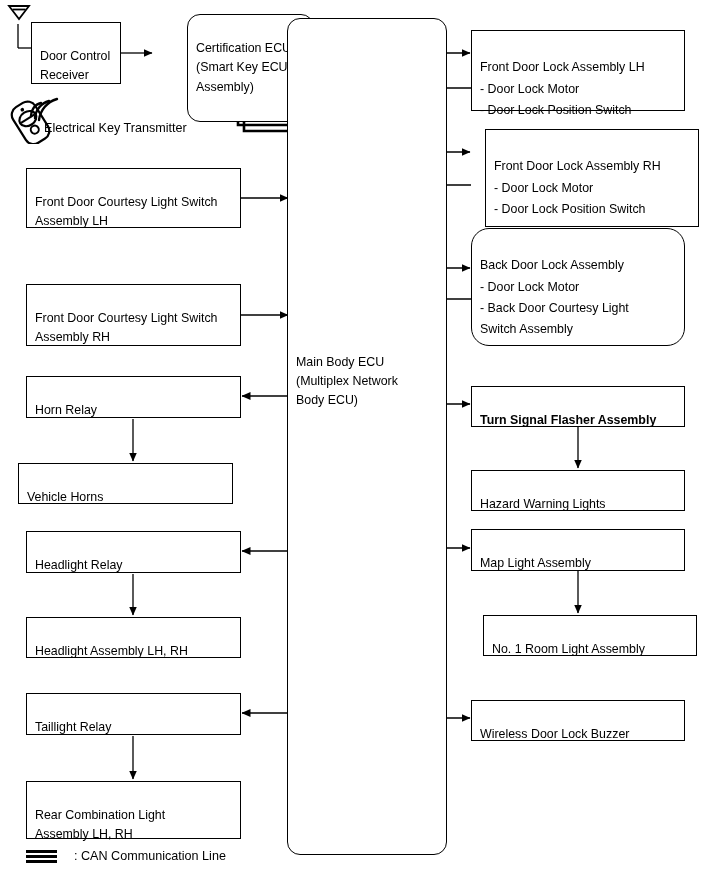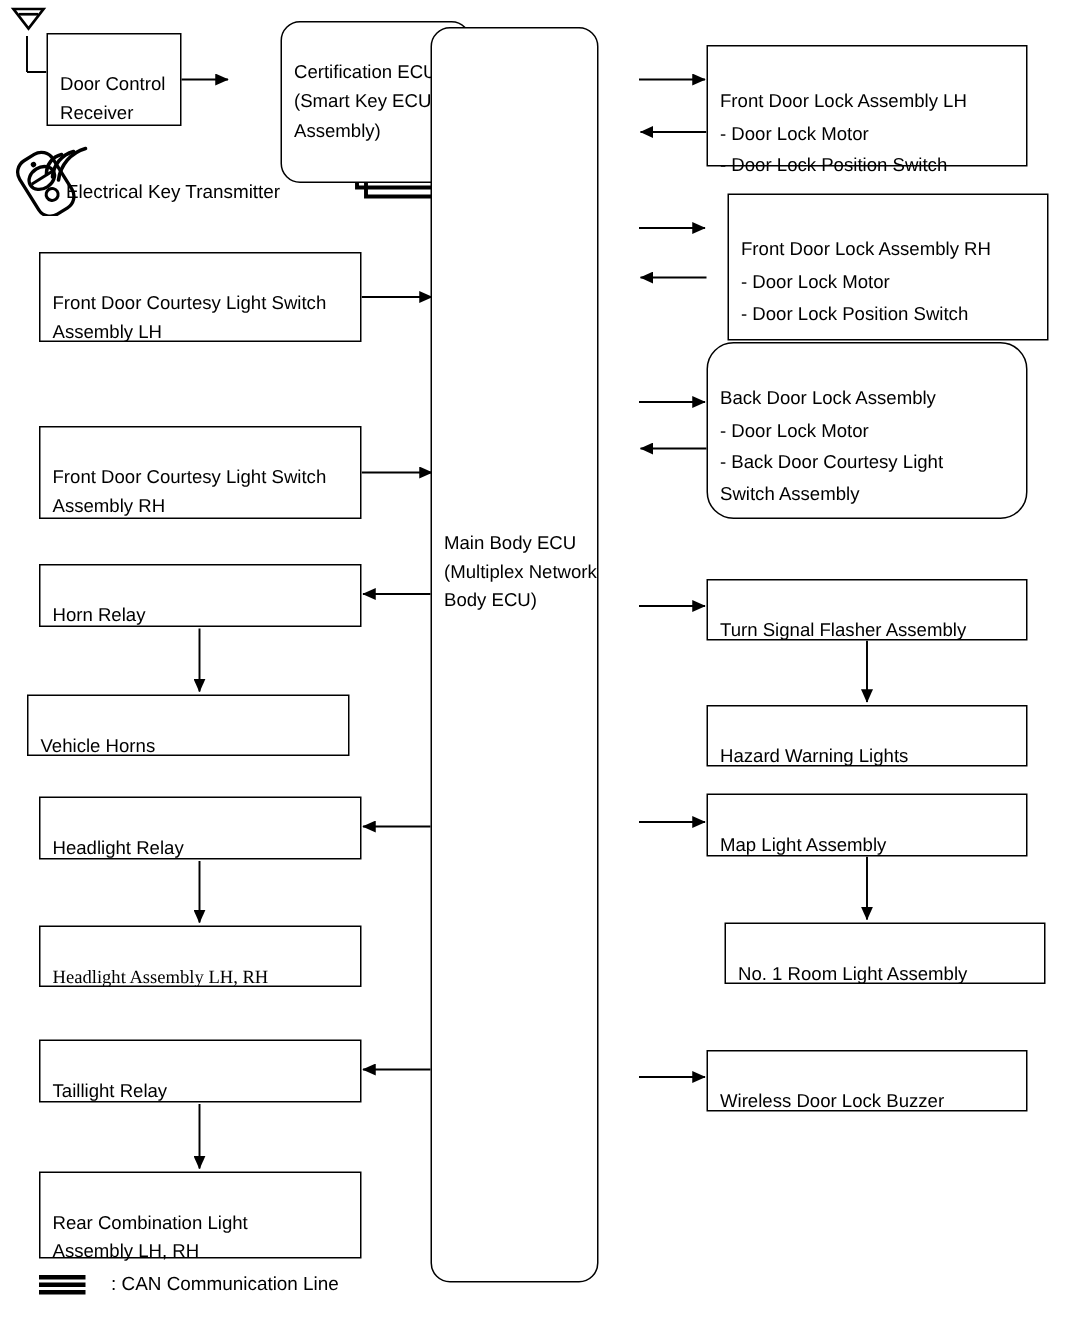--- a/index.html
+++ b/index.html
@@ -165,21 +165,21 @@
     <span>Door Control
 Receiver</span>
   </div>
 
   <div class="box rounded" style="left:153px; top:14px; width:127px; height:108px;margin-left:34px;">
     <span>Certification ECU
 (Smart Key ECU
 Assembly)</span>
   </div>
 
-  <div class="box rounded ecu-main" style="left:287px; top:18px; width:112px; height:837px;padding-left:12px;">
+  <div class="box rounded ecu-main" style="left:287px; top:18px; width:160px; height:837px;padding-left:12px;">
     <div class="ecu-main-label">Main Body ECU
 (Multiplex Network
 Body ECU)</div>
   </div>
 
   <div class="box" style="left:26px; top:168px; width:215px; height:60px;">
     <span>Front Door Courtesy Light Switch
 Assembly LH</span>
   </div>
 
@@ -193,21 +193,21 @@
   </div>
 
   <div class="box" style="left:18px; top:463px; width:215px; height:41px;">
     <span>Vehicle Horns</span>
   </div>
 
   <div class="box" style="left:26px; top:531px; width:215px; height:42px;">
     <span>Headlight Relay</span>
   </div>
 
-  <div class="box" style="left:26px; top:617px; width:215px; height:41px;font-family:Liberation Serif, serif;">
+  <div class="box" style="left:26px; top:617px; width:215px; height:41px;">
     <span>Headlight Assembly LH, RH</span>
   </div>
 
   <div class="box" style="left:26px; top:781px; width:215px; height:58px;">
     <span>Rear Combination Light
 Assembly LH, RH</span>
   </div>
 
   <div class="box" style="left:26px; top:693px; width:215px; height:42px;">
     <span>Taillight Relay</span>
@@ -225,21 +225,21 @@
   - Door Lock Position Switch</span>
   </div>
 
   <div class="box" style="left:471px; top:228px; width:214px; height:118px; line-height:1.72;border-radius:18px;">
     <span>Back Door Lock Assembly
   - Door Lock Motor
   - Back Door Courtesy Light
 Switch Assembly</span>
   </div>
 
-  <div class="box" style="left:471px; top:386px; width:214px; height:41px;">
+  <div class="box" style="left:471px; top:386px; width:214px; height:41px;font-weight:bold;">
     <span>Turn Signal Flasher Assembly</span>
   </div>
 
   <div class="box" style="left:471px; top:470px; width:214px; height:41px;">
     <span>Hazard Warning Lights</span>
   </div>
 
   <div class="box" style="left:471px; top:529px; width:214px; height:42px;">
     <span>Map Light Assembly</span>
   </div>

